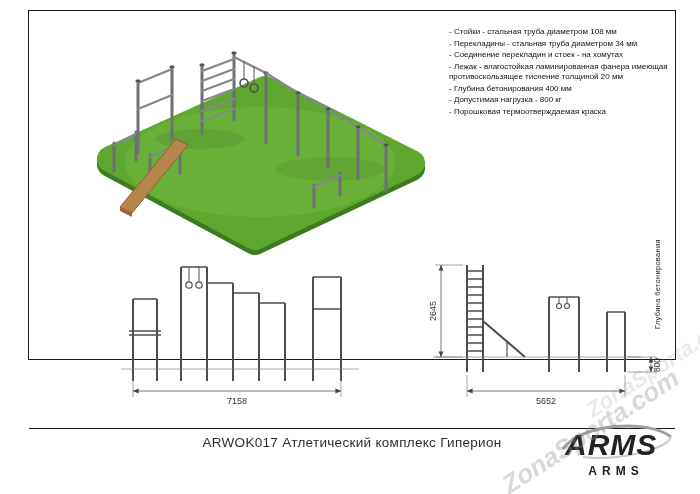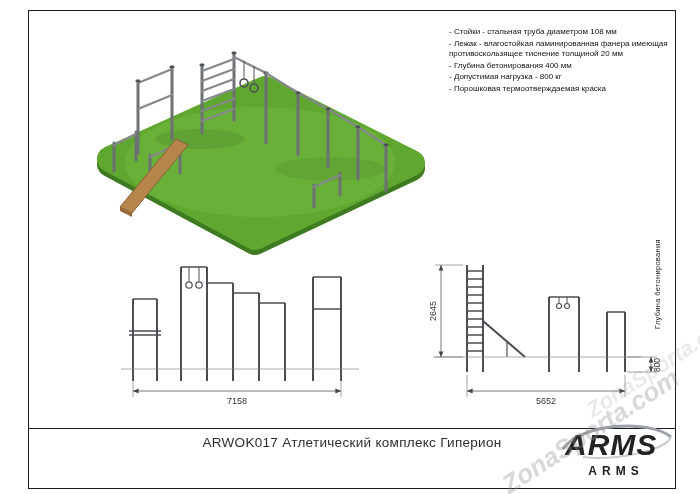--- a/index.html
+++ b/index.html
@@ -2,21 +2,21 @@
 <html><head>
 <meta charset="utf-8">
 <style>
   * { margin:0; padding:0; box-sizing:border-box; }
   html,body { background:#ffffff; }
   .page {
     position:relative; width:700px; height:494px; background:#fff;
     font-family:"Liberation Sans","DejaVu Sans",sans-serif; color:#222; overflow:hidden;
   }
   .frame {
-    position:absolute; left:28px; top:10px; width:648px; height:479px;
+    position:absolute; left:28px; top:10px; width:648px; height:350px;
     border:1.6px solid #1a1a1a;
   }
   .iso { position:absolute; left:20px; top:36px; width:402px; height:212px; }
   .specs {
     position:absolute; left:420px; top:16px; width:228px;
     font-size:8px; line-height:1.32; color:#111;
   }
   .spec-item { margin-bottom:1px; }
   .elev { position:absolute; }
   .elev.front { left:86px; top:246px; width:252px; height:158px; }
@@ -122,20 +122,22 @@
         <g>
           <line class="iso-post" x1="264" y1="160" x2="264" y2="138"></line>
           <line class="iso-post" x1="290" y1="148" x2="290" y2="126"></line>
           <line class="iso-bar" x1="264" y1="140" x2="290" y2="128"></line>
         </g>
       </g>
     </svg>
 
     <div class="specs">
       <div class="spec-item">- Стойки - стальная труба диаметром 108 мм</div>
+      <div class="spec-item">- Перекладины - стальная труба диаметром 34 мм</div>
+      <div class="spec-item">- Соединение перекладин и стоек - на хомутах</div>
       <div class="spec-item">- Лежак - влагостойкая ламинированная фанера имеющая противоскользящее тиснение толщиной 20 мм</div>
       <div class="spec-item">- Глубина бетонирования 400 мм</div>
       <div class="spec-item">- Допустимая нагрузка - 800 кг</div>
       <div class="spec-item">- Порошковая термоотверждаемая краска</div>
     </div>
 
     <svg class="elev front" viewBox="0 0 252 158">
       <defs>
         <marker id="fa" markerWidth="8" markerHeight="8" refX="7" refY="4" orient="auto-start-reverse">
           <path d="M0,1 L7,4 L0,7 z" fill="#444"></path>

